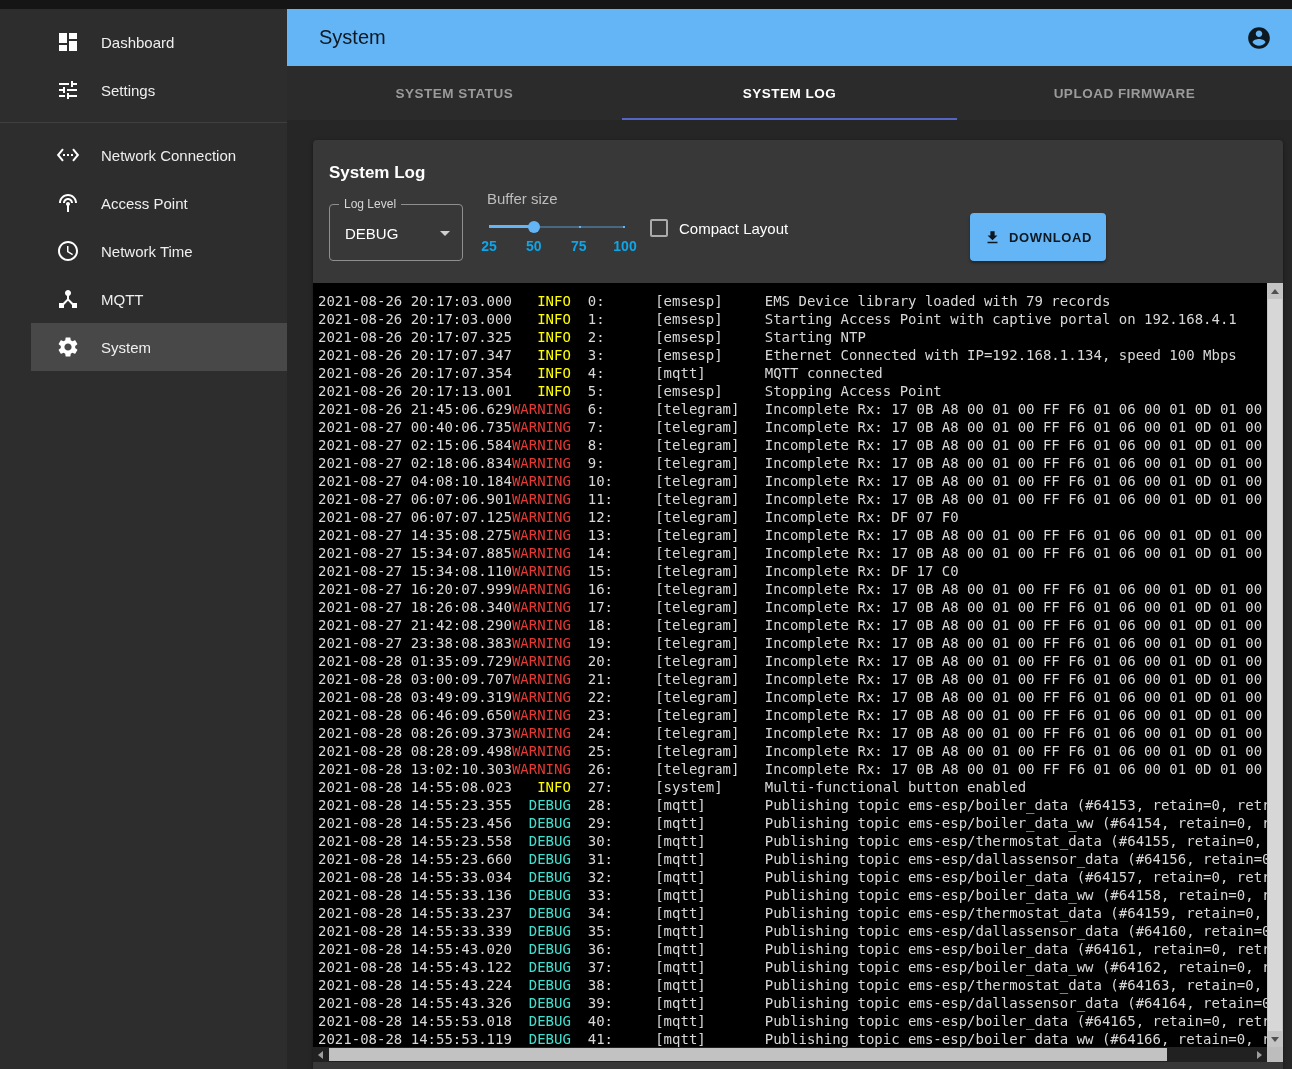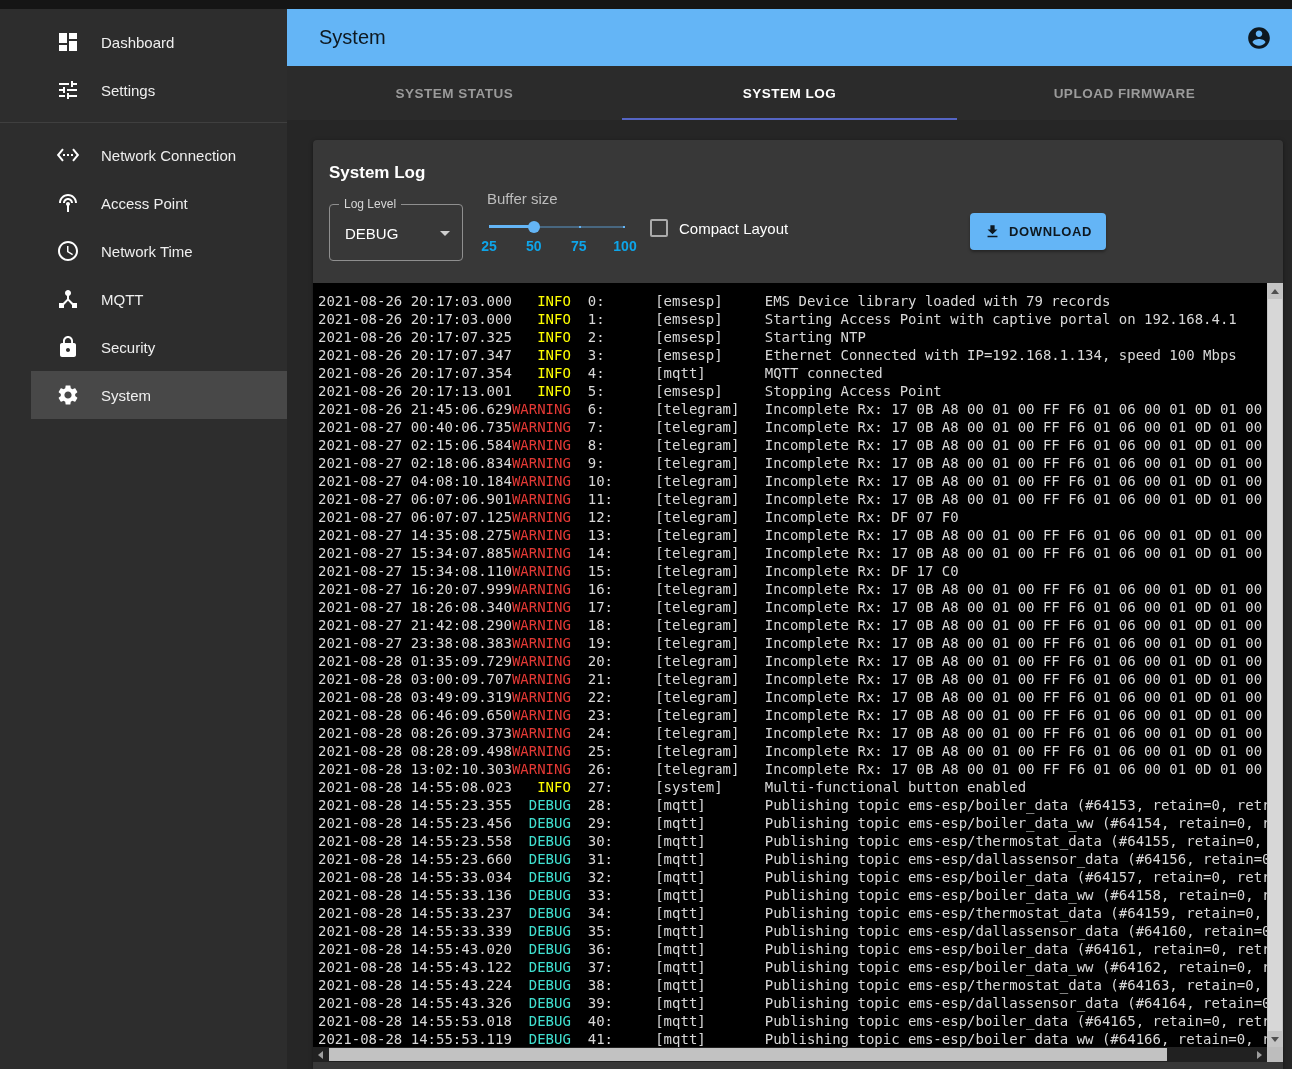--- a/index.html
+++ b/index.html
@@ -42,21 +42,21 @@
   .slider-track{position:absolute;top:6px;left:0;right:0;height:2px;background:rgba(100,181,246,.38);}
   .slider-fill{position:absolute;top:5px;left:0;width:33%;height:3px;background:#64b5f6;}
   .slider-mark{position:absolute;top:6px;width:2px;height:2px;background:#64b5f6;}
   .slider-thumb{position:absolute;left:calc(33% - 6px);top:1px;width:12px;height:12px;border-radius:50%;background:#64b5f6;cursor:grab;}
   .slider-scale{position:absolute;left:176px;top:98px;width:136px;height:18px;}
   .slider-scale span{position:absolute;transform:translateX(-50%);font-size:14px;font-weight:bold;color:#0ea5e9;}
   
   .checkbox{position:absolute;left:337px;top:79px;width:18px;height:18px;border:2px solid #ababab;border-radius:2px;box-sizing:border-box;cursor:pointer;}
   .checkbox-label{position:absolute;left:366px;top:79px;font-size:15px;color:#fff;line-height:19px;}
   
-  .download-btn{position:absolute;left:657px;top:73px;width:136px;height:37px;background:#64b5f6;border:none;border-radius:4px;display:flex;align-items:center;justify-content:center;gap:8px;color:rgba(0,0,0,.87);font-size:13px;font-weight:bold;letter-spacing:.6px;font-family:"Liberation Sans",sans-serif;box-shadow:0 2px 3px rgba(0,0,0,.35);cursor:pointer;}
+  .download-btn{position:absolute;left:657px;top:73px;width:136px;height:48px;background:#64b5f6;border:none;border-radius:4px;display:flex;align-items:center;justify-content:center;gap:8px;color:rgba(0,0,0,.87);font-size:13px;font-weight:bold;letter-spacing:.6px;font-family:"Liberation Sans",sans-serif;box-shadow:0 2px 3px rgba(0,0,0,.35);cursor:pointer;}
   .download-btn svg{width:17px;height:17px;fill:rgba(0,0,0,.87);}
   
   .logbox{position:absolute;left:0;right:0;top:143px;height:779px;background:#000;}
   .log-content{position:absolute;left:0;top:0;right:16px;bottom:15px;overflow:hidden;padding:9px 0 0 5px;
     font-family:"DejaVu Sans Mono",monospace;font-size:14px;line-height:18px;white-space:pre;color:#d8d8d8;}
   .log-line{height:18px;}
   .lvl-INFO{color:#ffff00;}
   .lvl-WARNING{color:#e53935;}
   .lvl-DEBUG{color:#40e0d0;}
   
@@ -109,26 +109,20 @@
           <path d="M11.99 2C6.47 2 2 6.48 2 12s4.47 10 9.99 10C17.52 22 22 17.52 22 12S17.52 2 11.99 2zM12 20c-4.42 0-8-3.58-8-8s3.58-8 8-8 8 3.58 8 8-3.58 8-8 8zm.5-13H11v6l5.25 3.15.75-1.23-4.5-2.67z"></path>
         </svg>
       <span>Network Time</span>
     </div>
     <div class="nav-item">
       <svg viewBox="0 0 24 24">
           <path d="M17 16l-4-4V8.82C14.16 8.4 15 7.3 15 6c0-1.66-1.34-3-3-3S9 4.34 9 6c0 1.3.84 2.4 2 2.82V12l-4 4H3v5h5v-3.05l4-4.2 4 4.2V21h5v-5h-4z"></path>
         </svg>
       <span>MQTT</span>
     </div>
-    <div class="nav-item">
-      <svg viewBox="0 0 24 24">
-          <path d="M18 8h-1V6c0-2.76-2.24-5-5-5S7 3.24 7 6v2H6c-1.1 0-2 .9-2 2v10c0 1.1.9 2 2 2h12c1.1 0 2-.9 2-2V10c0-1.1-.9-2-2-2zm-6 9c-1.1 0-2-.9-2-2s.9-2 2-2 2 .9 2 2-.9 2-2 2zm3.1-9H8.9V6c0-1.71 1.39-3.1 3.1-3.1 1.71 0 3.1 1.39 3.1 3.1v2z"></path>
-        </svg>
-      <span>Security</span>
-    </div>
     <div class="nav-item active">
       <svg viewBox="0 0 24 24">
           <path d="M19.14 12.94c.04-.3.06-.61.06-.94 0-.32-.02-.64-.07-.94l2.03-1.58c.18-.14.23-.41.12-.61l-1.92-3.32c-.12-.22-.37-.29-.59-.22l-2.39.96c-.5-.38-1.03-.7-1.62-.94l-.36-2.54c-.04-.24-.24-.41-.48-.41h-3.84c-.24 0-.43.17-.47.41l-.36 2.54c-.59.24-1.13.57-1.62.94l-2.39-.96c-.22-.08-.47 0-.59.22L2.74 8.87c-.12.21-.08.47.12.61l2.03 1.58c-.05.3-.09.63-.09.94s.02.64.07.94l-2.03 1.58c-.18.14-.23.41-.12.61l1.92 3.32c.12.22.37.29.59.22l2.39-.96c.5.38 1.03.7 1.62.94l.36 2.54c.05.24.24.41.48.41h3.84c.24 0 .44-.17.47-.41l.36-2.54c.59-.24 1.13-.56 1.62-.94l2.39.96c.22.08.47 0 .59-.22l1.92-3.32c.12-.22.07-.47-.12-.61l-2.01-1.58zM12 15.6c-1.98 0-3.6-1.62-3.6-3.6s1.62-3.6 3.6-3.6 3.6 1.62 3.6 3.6-1.62 3.6-3.6 3.6z"></path>
         </svg>
       <span>System</span>
     </div>
   </div>
 </div>
 
 <div class="header">

